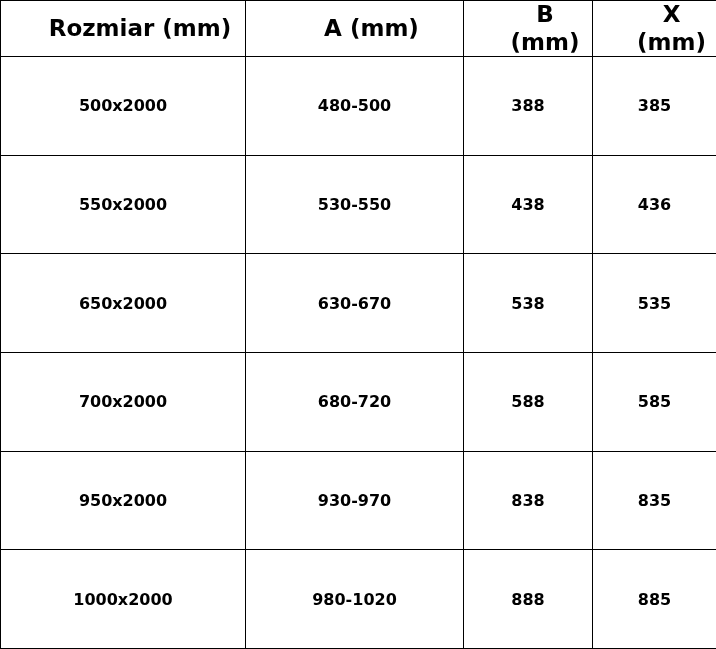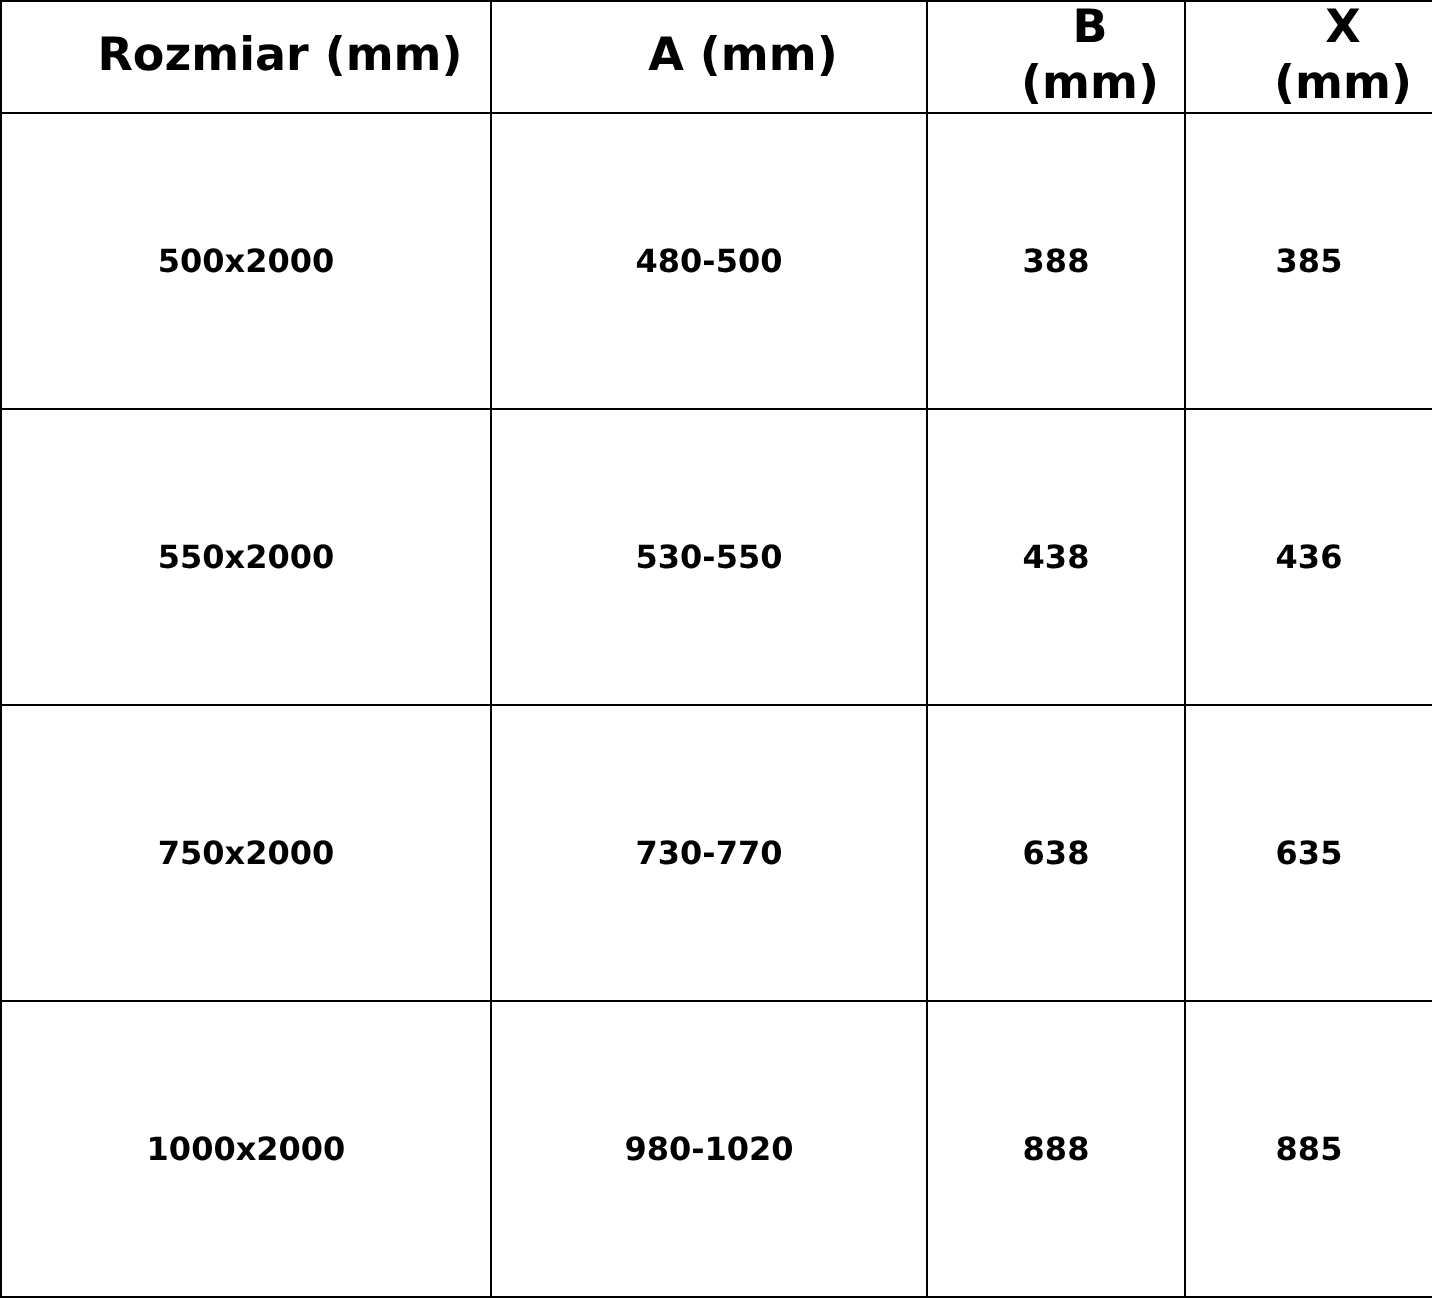--- a/index.html
+++ b/index.html
@@ -79,24 +79,36 @@
         <td>388</td>
         <td>385</td>
       </tr>
       <tr>
         <td>550x2000</td>
         <td>530-550</td>
         <td>438</td>
         <td>436</td>
       </tr>
       <tr>
-        <td>750x2000</td>
-        <td>730-770</td>
-        <td>638</td>
-        <td>635</td>
+        <td>650x2000</td>
+        <td>630-670</td>
+        <td>538</td>
+        <td>535</td>
+      </tr>
+      <tr>
+        <td>700x2000</td>
+        <td>680-720</td>
+        <td>588</td>
+        <td>585</td>
+      </tr>
+      <tr>
+        <td>950x2000</td>
+        <td>930-970</td>
+        <td>838</td>
+        <td>835</td>
       </tr>
       <tr>
         <td>1000x2000</td>
         <td>980-1020</td>
         <td>888</td>
         <td>885</td>
       </tr>
     </tbody>
   </table>
 </div>

